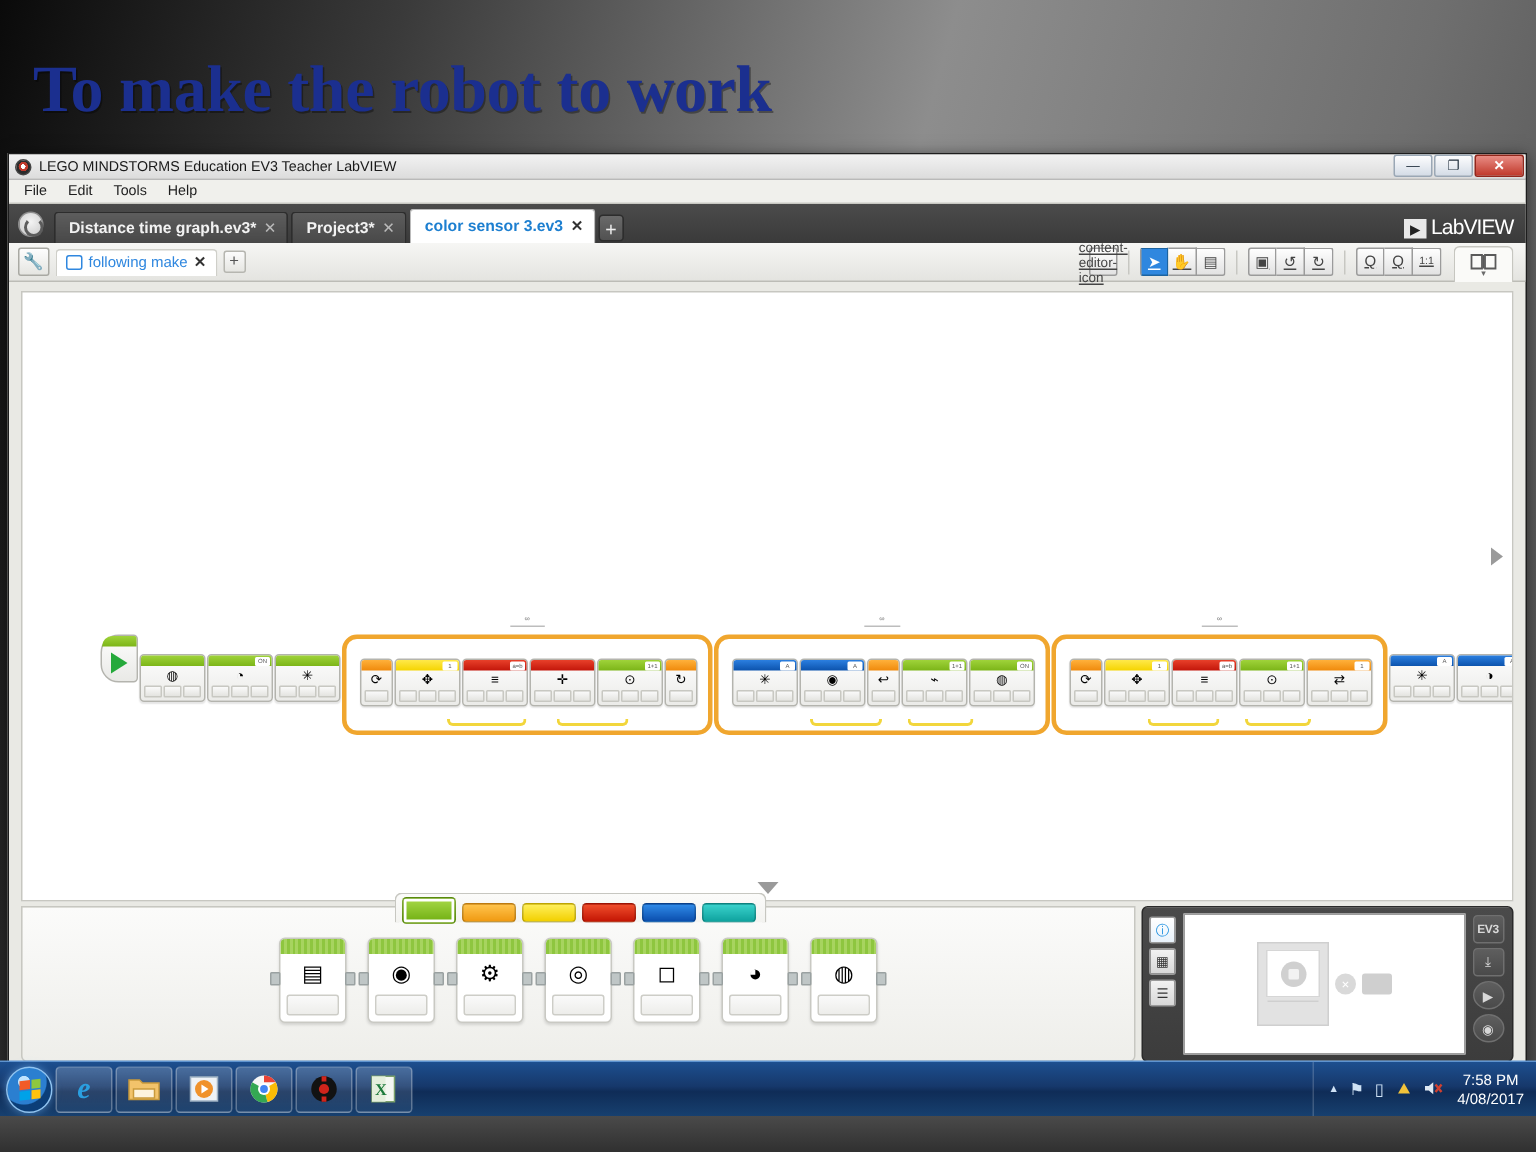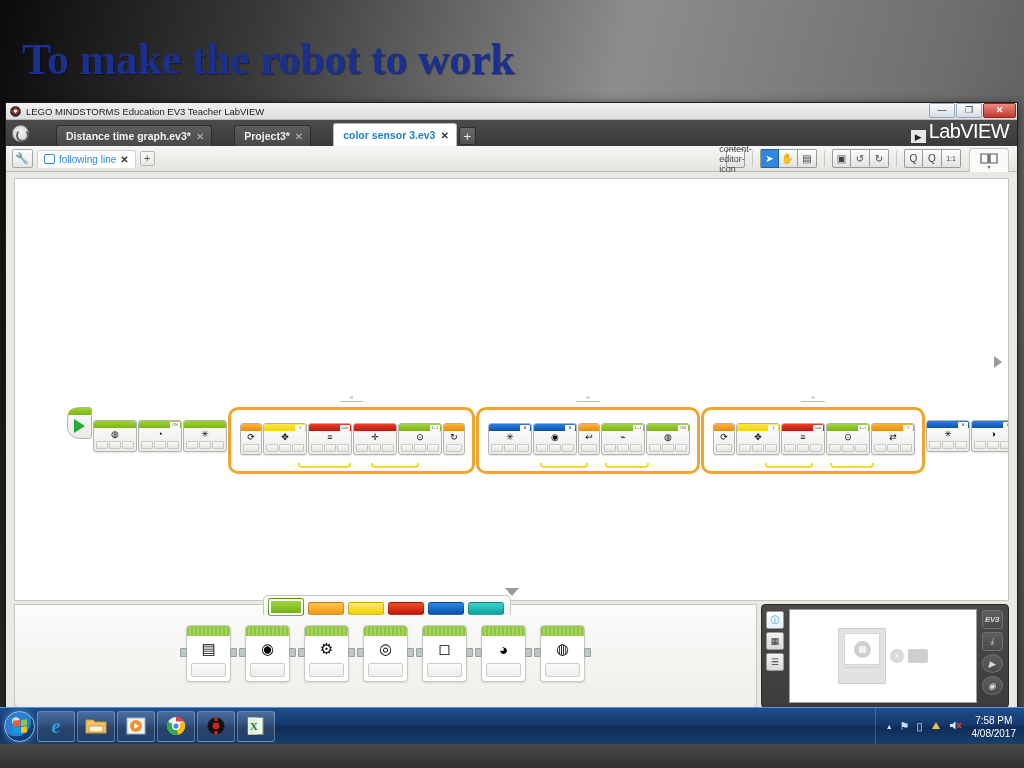--- a/index.html
+++ b/index.html
@@ -69,49 +69,49 @@
     border:1px solid #8e8e8e; position:relative; flex:0 0 auto;
   }
   .home-btn::before{
     content:""; position:absolute; left:3px; top:3px; width:9px;height:9px;
     border-radius:50%; border:2px solid #5c5c5c; border-top-color:transparent;
   }
   .ptab{
     height:21px; display:flex; align-items:center; gap:5px;
     padding:0 7px 0 9px; border-radius:3px 3px 0 0;
     font-size:10.5px; font-weight:bold; color:#f2f2f2; white-space:nowrap;
-    background:linear-gradient(#5d5d5d,#484848); border:1px solid #2d2d2d; border-bottom:none;margin-left:20px;
+    background:linear-gradient(#5d5d5d,#484848); border:1px solid #2d2d2d; border-bottom:none;
   }
   .ptab.active{ background:#fff; color:#1d7fd0; border-color:#bbb; height:23px;align-items:center; }
   .ptab .x{ font-size:10px; opacity:.65; font-weight:normal; }
   .ptab.active .x{ color:#333; opacity:1; font-weight:bold; }
   .ptab-add{
     width:17px;height:18px;margin-bottom:1px;border-radius:3px;
     background:linear-gradient(#6a6a6a,#515151); border:1px solid #2d2d2d;
     color:#eee; font-size:13px; display:flex; align-items:center; justify-content:center; line-height:1;
   }
   .labview{
     position:absolute; right:8px; bottom:3px; display:flex; align-items:flex-end; gap:3px;
   }
   .lv-mark{
     width:15px;height:13px;background:#e8e8e8;
     display:flex;align-items:center;justify-content:center; color:#222; font-size:9px;
   }
-  .lv-text{ color:#fff; font-size:20px; letter-spacing:-0.6px; font-family:"Liberation Sans",sans-serif; }
+  .lv-text{ color:#fff; font-size:14px; letter-spacing:-0.6px; font-family:"Liberation Sans",sans-serif; }
 
   
   .toolrow{
     height:26px; background:linear-gradient(#f6f6f4,#e4e4e0);
     border-bottom:1px solid #bcbcb6; display:flex; align-items:center;
     padding:0 6px; gap:4px; position:relative; flex:0 0 auto;
   }
   .tool-sq{
     width:19px;height:19px;border:1px solid #9b9b9b;border-radius:2px;
     background:linear-gradient(#fefefe,#e2e2e2);
-    display:flex;align-items:center;justify-content:center;font-size:10px;color:#444;
+    display:flex;align-items:center;justify-content:center;font-size:10px;color:#444;text-decoration:underline;
   }
   .tool-sq.on{ background:#2f87df; border-color:#1d639f; color:#fff; }
   .grp{ display:flex; }
   .grp .tool-sq{ border-radius:0; border-left:none; }
   .grp .tool-sq:first-child{ border-left:1px solid #9b9b9b; border-radius:2px 0 0 2px; }
   .grp .tool-sq:last-child{ border-radius:0 2px 2px 0; }
   .sep{ width:1px;height:16px;background:#c7c7c2;margin:0 3px; }
 
   .stab{
     height:18px;display:flex;align-items:center;gap:4px;padding:0 6px;
@@ -289,21 +289,21 @@
               display:flex;align-items:center;justify-content:center; }
   .brick-eye i{ width:7px;height:7px;background:#f2f2f2;border-radius:1px; }
   .brick::after{ content:"";position:absolute;bottom:5px;left:6px;right:6px;height:10px;
                  border-top:1px solid #cfcfcf; }
   .hw-x{ width:14px;height:14px;border-radius:50%;background:#d9d9d9;color:#fff;
          display:flex;align-items:center;justify-content:center;font-size:9px; }
   .hw-motor{ width:20px;height:14px;background:#cfcfcf;border-radius:2px; }
   .hw-ctrl{ width:24px;display:flex;flex-direction:column;gap:3px;align-items:center;padding-top:1px; }
   .hw-ctrl .c{
     width:21px;height:19px;border-radius:3px;background:linear-gradient(#5e5e5e,#4a4a4a);
-    border:1px solid #6f6f6f;color:#d8d8d8;display:flex;align-items:center;justify-content:center;font-size:9px;font-style:italic;
+    border:1px solid #6f6f6f;color:#d8d8d8;display:flex;align-items:center;justify-content:center;font-size:9px;
   }
   .hw-ctrl .c.lbl{ font-size:8px; font-weight:bold; letter-spacing:-0.3px; }
   .hw-ctrl .c.round{ border-radius:50%; }
 
   
   #taskbar{
     position:absolute; left:0; bottom:24px; width:1024px; height:37px;
     background:linear-gradient(#1d4f8f 0%,#16386b 45%,#0f2c57 55%,#17406f 100%);
     border-top:1px solid #5e93cf; display:flex; align-items:center; padding-left:4px; gap:2px;
   }
@@ -341,20 +341,26 @@
   <div class="titlebar">
     <div class="tb-icon"></div>
     <div class="tb-title">LEGO MINDSTORMS Education EV3 Teacher LabVIEW</div>
     <div class="tb-buttons">
       <div class="tb-btn">—</div>
       <div class="tb-btn">❐</div>
       <div class="tb-btn close">✕</div>
     </div>
   </div>
 
+  <div class="menubar">
+    <span>File</span>
+    <span>Edit</span>
+    <span>Tools</span>
+    <span>Help</span>
+  </div>
 
   <div class="projectbar">
     <div class="home-btn"></div>
     <div class="ptab">
       <span>Distance time graph.ev3*</span>
       <span class="x">✕</span>
     </div>
     <div class="ptab">
       <span>Project3*</span>
       <span class="x">✕</span>
@@ -367,21 +373,21 @@
     <div class="labview">
       <div class="lv-mark">▶</div>
       <div class="lv-text">LabVIEW</div>
     </div>
   </div>
 
   <div class="toolrow">
     <div class="wrench">🔧</div>
     <div class="stab">
       <span class="stab-ico"></span>
-      <span>following line</span>
+      <span>following make</span>
       <span class="x">✕</span>
     </div>
     <div class="stab-add">+</div>
 
     <div style="flex:1"></div>
 
     <div class="tool-sq" style="font-size:9px">content-editor-icon</div>
     <div class="sep"></div>
     <div class="grp">
       <div class="tool-sq on">➤</div>

